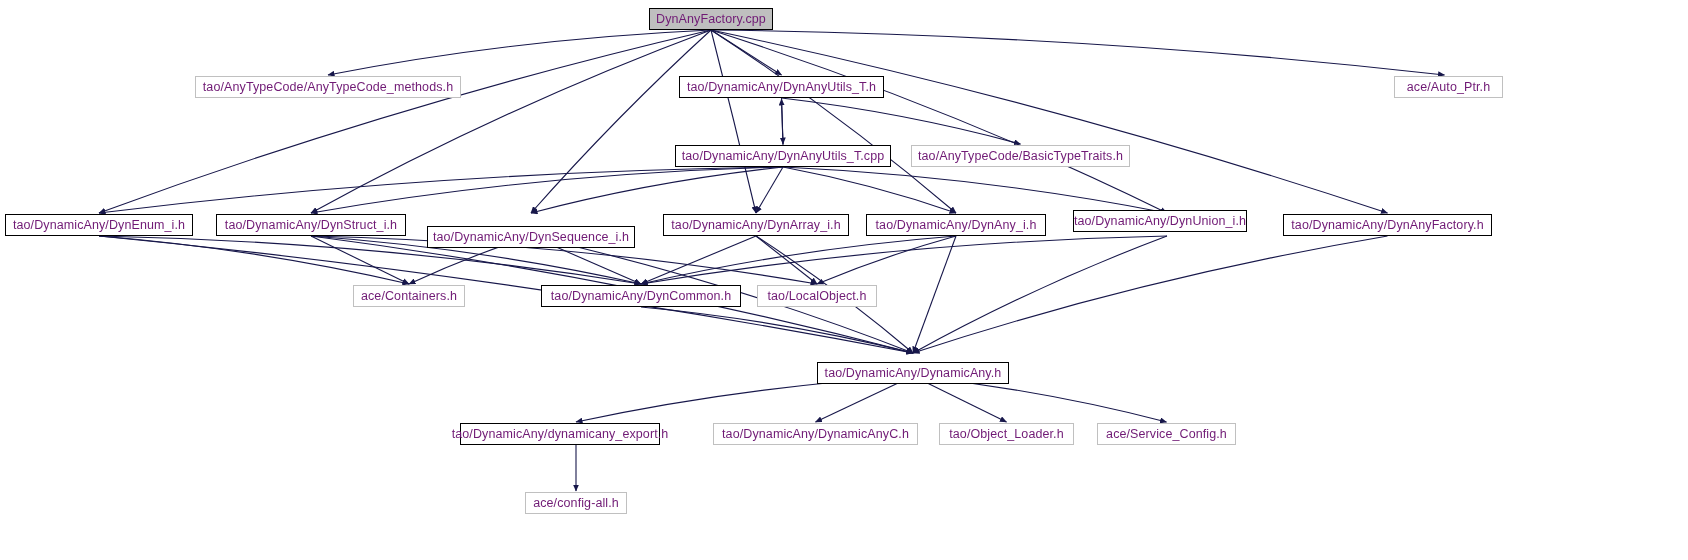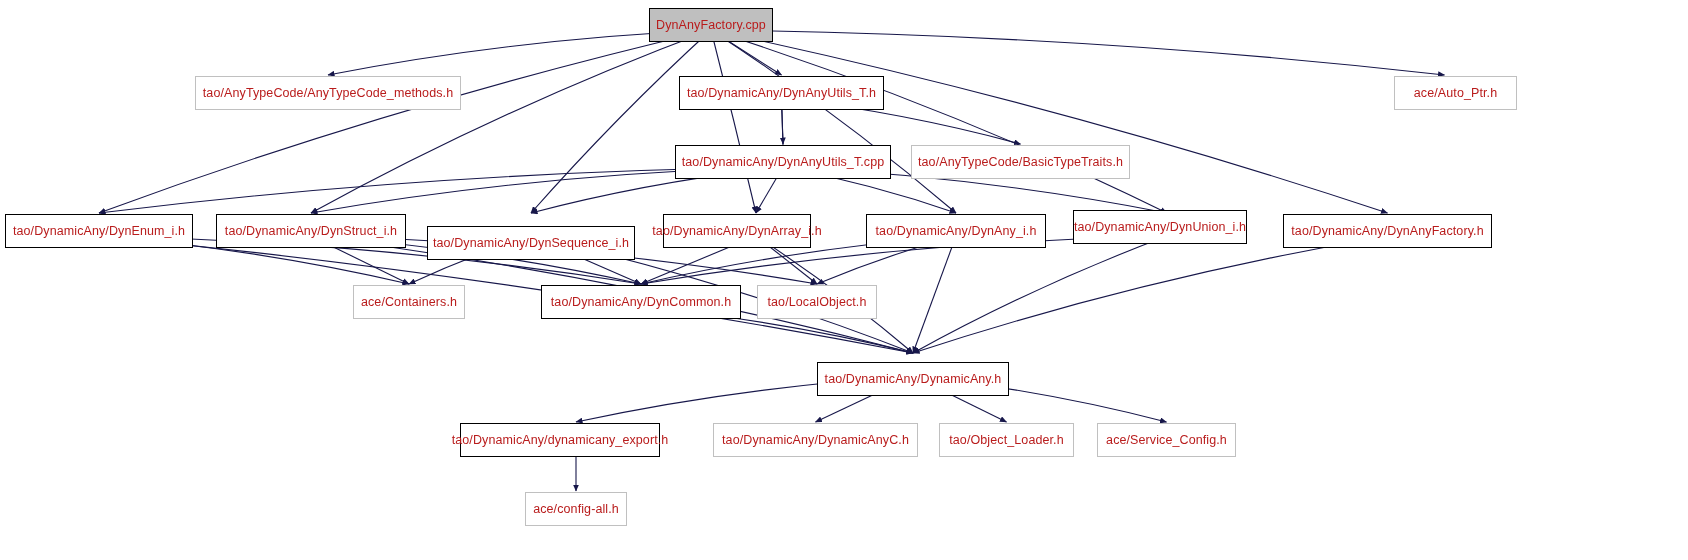--- a/index.html
+++ b/index.html
@@ -25,26 +25,26 @@
   }
   .node {
     position: absolute;
     box-sizing: border-box;
     display: flex;
     align-items: center;
     justify-content: center;
     height: 22px;
     font-size: 12.5px;
     line-height: 1;
-    color: #b91c1c;
+    color: #701a75;
     white-space: nowrap;
     background: #ffffff;
     border: 1px solid #c0c0c0;
     letter-spacing: 0.1px;
-    padding: 16px 6px;
+    padding: 4px 6px;
     z-index: 5;
   }
   .node.strong {
     border: 1px solid #000000;
   }
   .node.root {
     background: #bfbfbf;
     border: 1px solid #000000;
   }
 </style>
@@ -105,39 +105,39 @@
     </svg>
 <div class="node root" style="left: 649px; top: 8px; width: 124px;">
       <span>DynAnyFactory.cpp</span>
     </div>
     <div class="node light" style="left: 195px; top: 76px; width: 266px;">
       <span>tao/AnyTypeCode/AnyTypeCode_methods.h</span>
     </div>
     <div class="node strong" style="left: 679px; top: 76px; width: 205px;">
       <span>tao/DynamicAny/DynAnyUtils_T.h</span>
     </div>
-    <div class="node light" style="left: 1394px; top: 76px; width: 123px;">
+    <div class="node light" style="left: 1394px; top: 76px; width: 109px;">
       <span>ace/Auto_Ptr.h</span>
     </div>
     <div class="node strong" style="left: 675px; top: 145px; width: 216px;">
       <span>tao/DynamicAny/DynAnyUtils_T.cpp</span>
     </div>
     <div class="node light" style="left: 911px; top: 145px; width: 219px;">
       <span>tao/AnyTypeCode/BasicTypeTraits.h</span>
     </div>
     <div class="node strong" style="left: 5px; top: 214px; width: 188px;">
       <span>tao/DynamicAny/DynEnum_i.h</span>
     </div>
     <div class="node strong" style="left: 216px; top: 214px; width: 190px;">
       <span>tao/DynamicAny/DynStruct_i.h</span>
     </div>
     <div class="node strong" style="left: 427px; top: 214px; width: 208px; margin-top: 12px;">
       <span>tao/DynamicAny/DynSequence_i.h</span>
     </div>
-    <div class="node strong" style="left: 663px; top: 214px; width: 148px;">
+    <div class="node strong" style="left: 663px; top: 214px; width: 186px;">
       <span>tao/DynamicAny/DynArray_i.h</span>
     </div>
     <div class="node strong" style="left: 866px; top: 214px; width: 180px;">
       <span>tao/DynamicAny/DynAny_i.h</span>
     </div>
     <div class="node strong" style="left: 1073px; top: 210px; width: 174px;">
       <span>tao/DynamicAny/DynUnion_i.h</span>
     </div>
     <div class="node strong" style="left: 1283px; top: 214px; width: 209px;">
       <span>tao/DynamicAny/DynAnyFactory.h</span>

